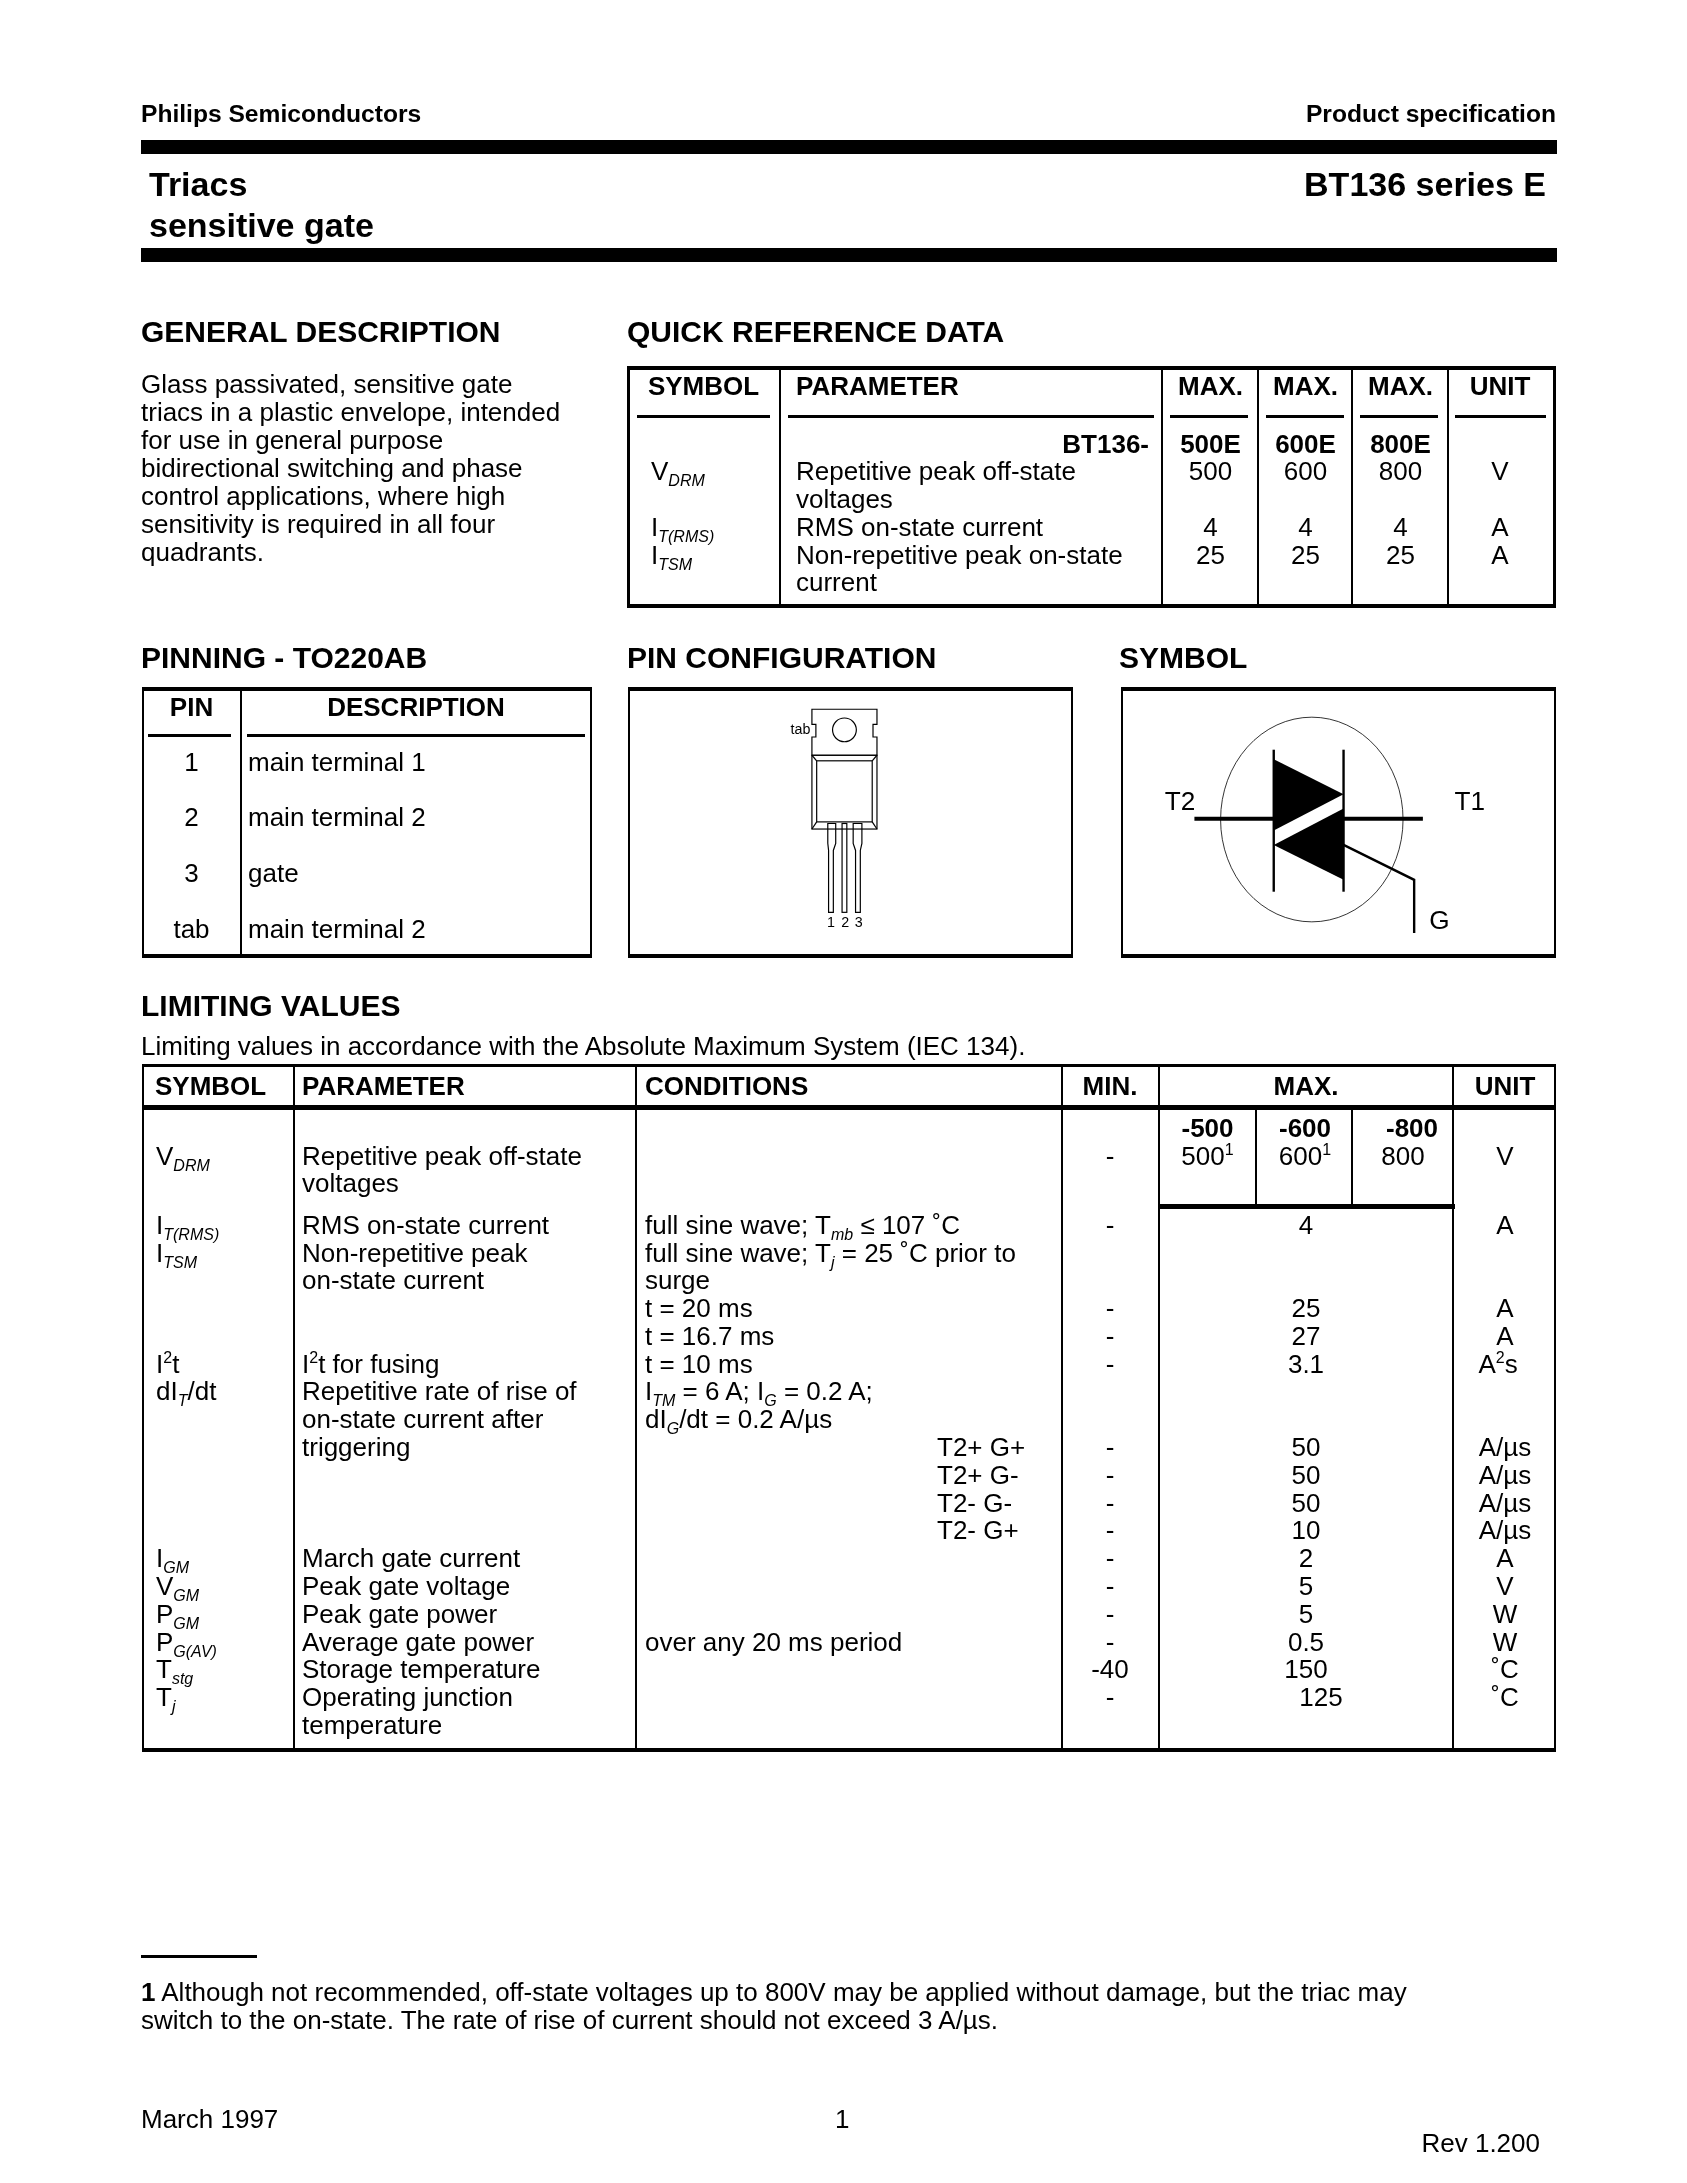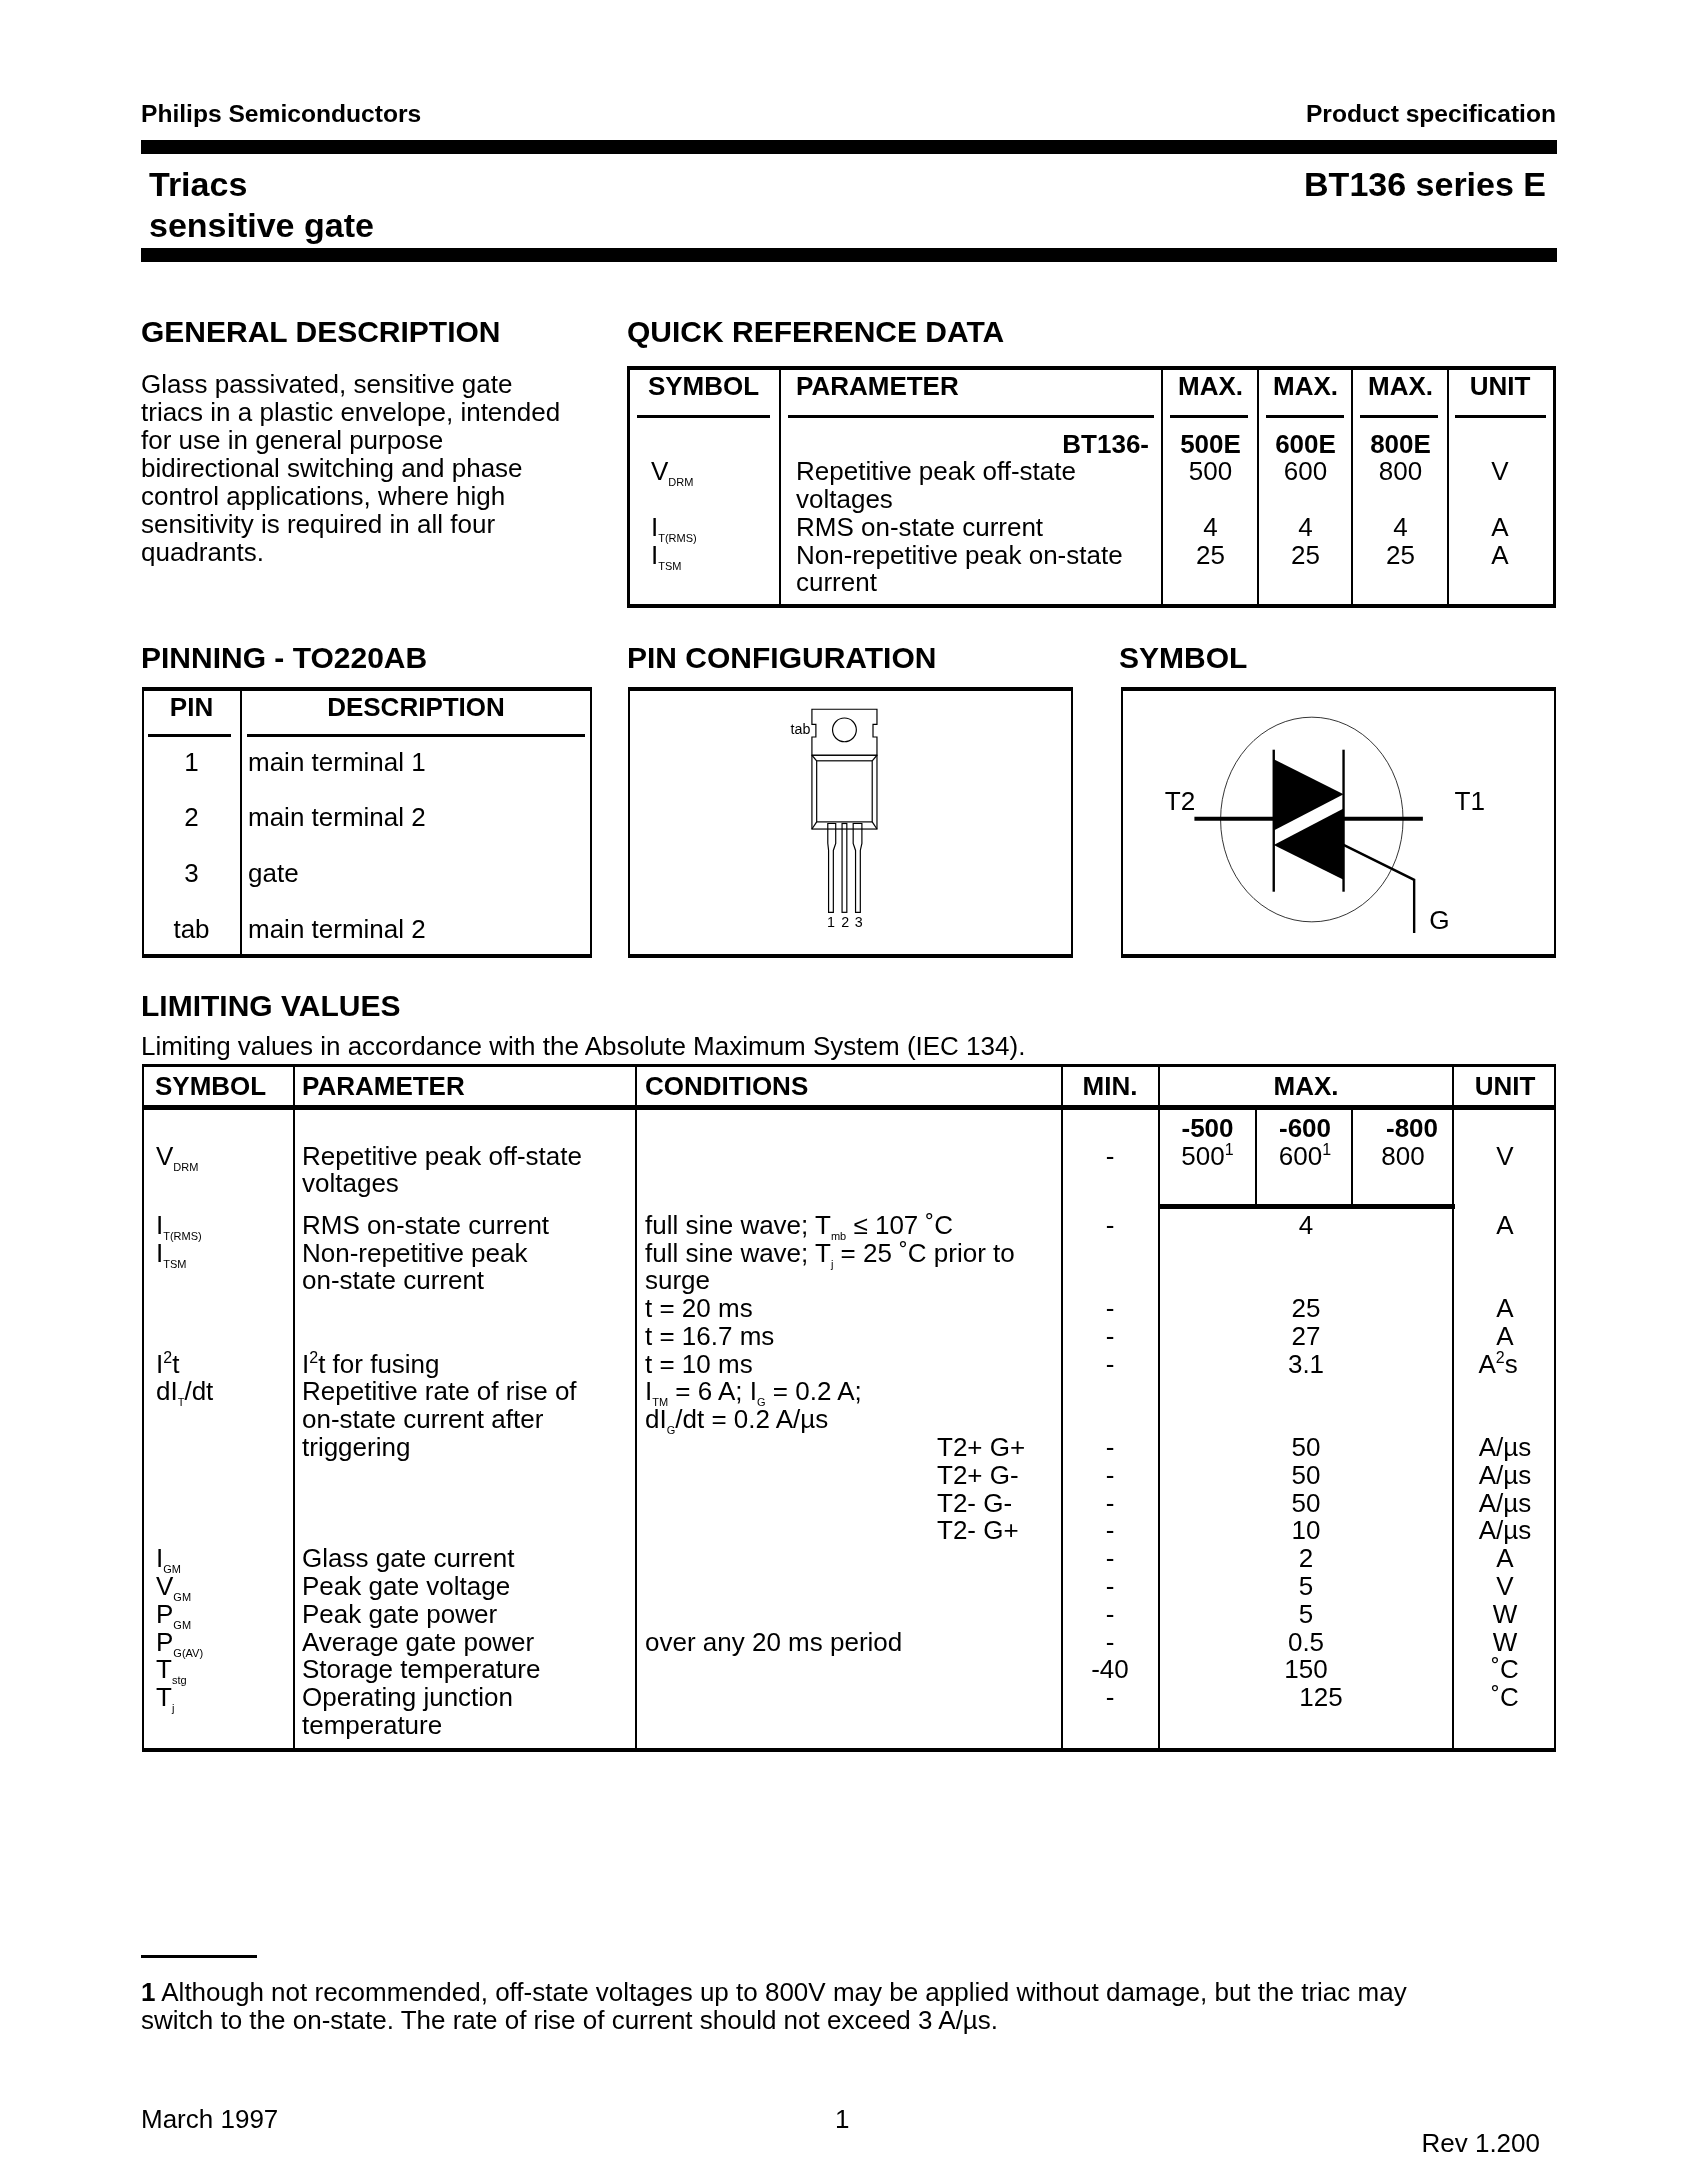--- a/index.html
+++ b/index.html
@@ -5,21 +5,21 @@
   html, body { margin:0; padding:0; background:#fff; }
   body { width:1687px; height:2183px; position:relative; overflow:hidden;
          font-family:"Liberation Sans", "DejaVu Sans", sans-serif; color:#000; }
   .abs { position:absolute; }
   .hdr { font-size:24.6px; font-weight:bold; }
   .bar { position:absolute; left:141px; width:1416px; background:#000; }
   .title { font-size:34px; font-weight:bold; line-height:41px; }
   .h2 { font-size:30px; font-weight:bold; }
   .body { font-size:26px; line-height:28px; }
   .justify { text-align:justify; text-align-last:left; }
-  sub { font-size:11px; vertical-align:-5.6px; line-height:0; }
+  sub { font-size:16px; vertical-align:-5.6px; line-height:0;font-style:italic; }
   sup { font-size:16px; vertical-align:10.3px; line-height:0; }
 
   
   .box { position:absolute; border:2.4px solid #000; border-top-width:4.8px; border-bottom-width:4.8px; box-sizing:border-box; }
   .vline { position:absolute; width:2.4px; background:#000; }
   .hline { position:absolute; height:4.8px; background:#000; }
   .thinh { position:absolute; height:3.2px; background:#000; }
 
   .cell { position:absolute; font-size:26px; line-height:28px; white-space:nowrap; }
   .bold { font-weight:bold; }
@@ -247,21 +247,21 @@
   <div class="cell center" style="left:1063px;top:1489px;width:94px;">-</div>
   <div class="cell center" style="left:1160px;top:1489px;width:292px;">50</div>
   <div class="cell center" style="left:1454px;top:1489px;width:102px;">A/µs</div>
 
   <div class="cell" style="left:937px;top:1516px;">T2- G+</div>
   <div class="cell center" style="left:1063px;top:1516px;width:94px;">-</div>
   <div class="cell center" style="left:1160px;top:1516px;width:292px;">10</div>
   <div class="cell center" style="left:1454px;top:1516px;width:102px;">A/µs</div>
 
   <div class="cell" style="left:156px;top:1544px;"><span>I</span><sub>GM</sub></div>
-  <div class="cell" style="left:302px;top:1544px;">Glass gate current</div>
+  <div class="cell" style="left:302px;top:1544px;">March gate current</div>
   <div class="cell center" style="left:1063px;top:1544px;width:94px;">-</div>
   <div class="cell center" style="left:1160px;top:1544px;width:292px;">2</div>
   <div class="cell center" style="left:1454px;top:1544px;width:102px;">A</div>
 
   <div class="cell" style="left:156px;top:1572px;"><span>V</span><sub>GM</sub></div>
   <div class="cell" style="left:302px;top:1572px;">Peak gate voltage</div>
   <div class="cell center" style="left:1063px;top:1572px;width:94px;">-</div>
   <div class="cell center" style="left:1160px;top:1572px;width:292px;">5</div>
   <div class="cell center" style="left:1454px;top:1572px;width:102px;">V</div>
 

